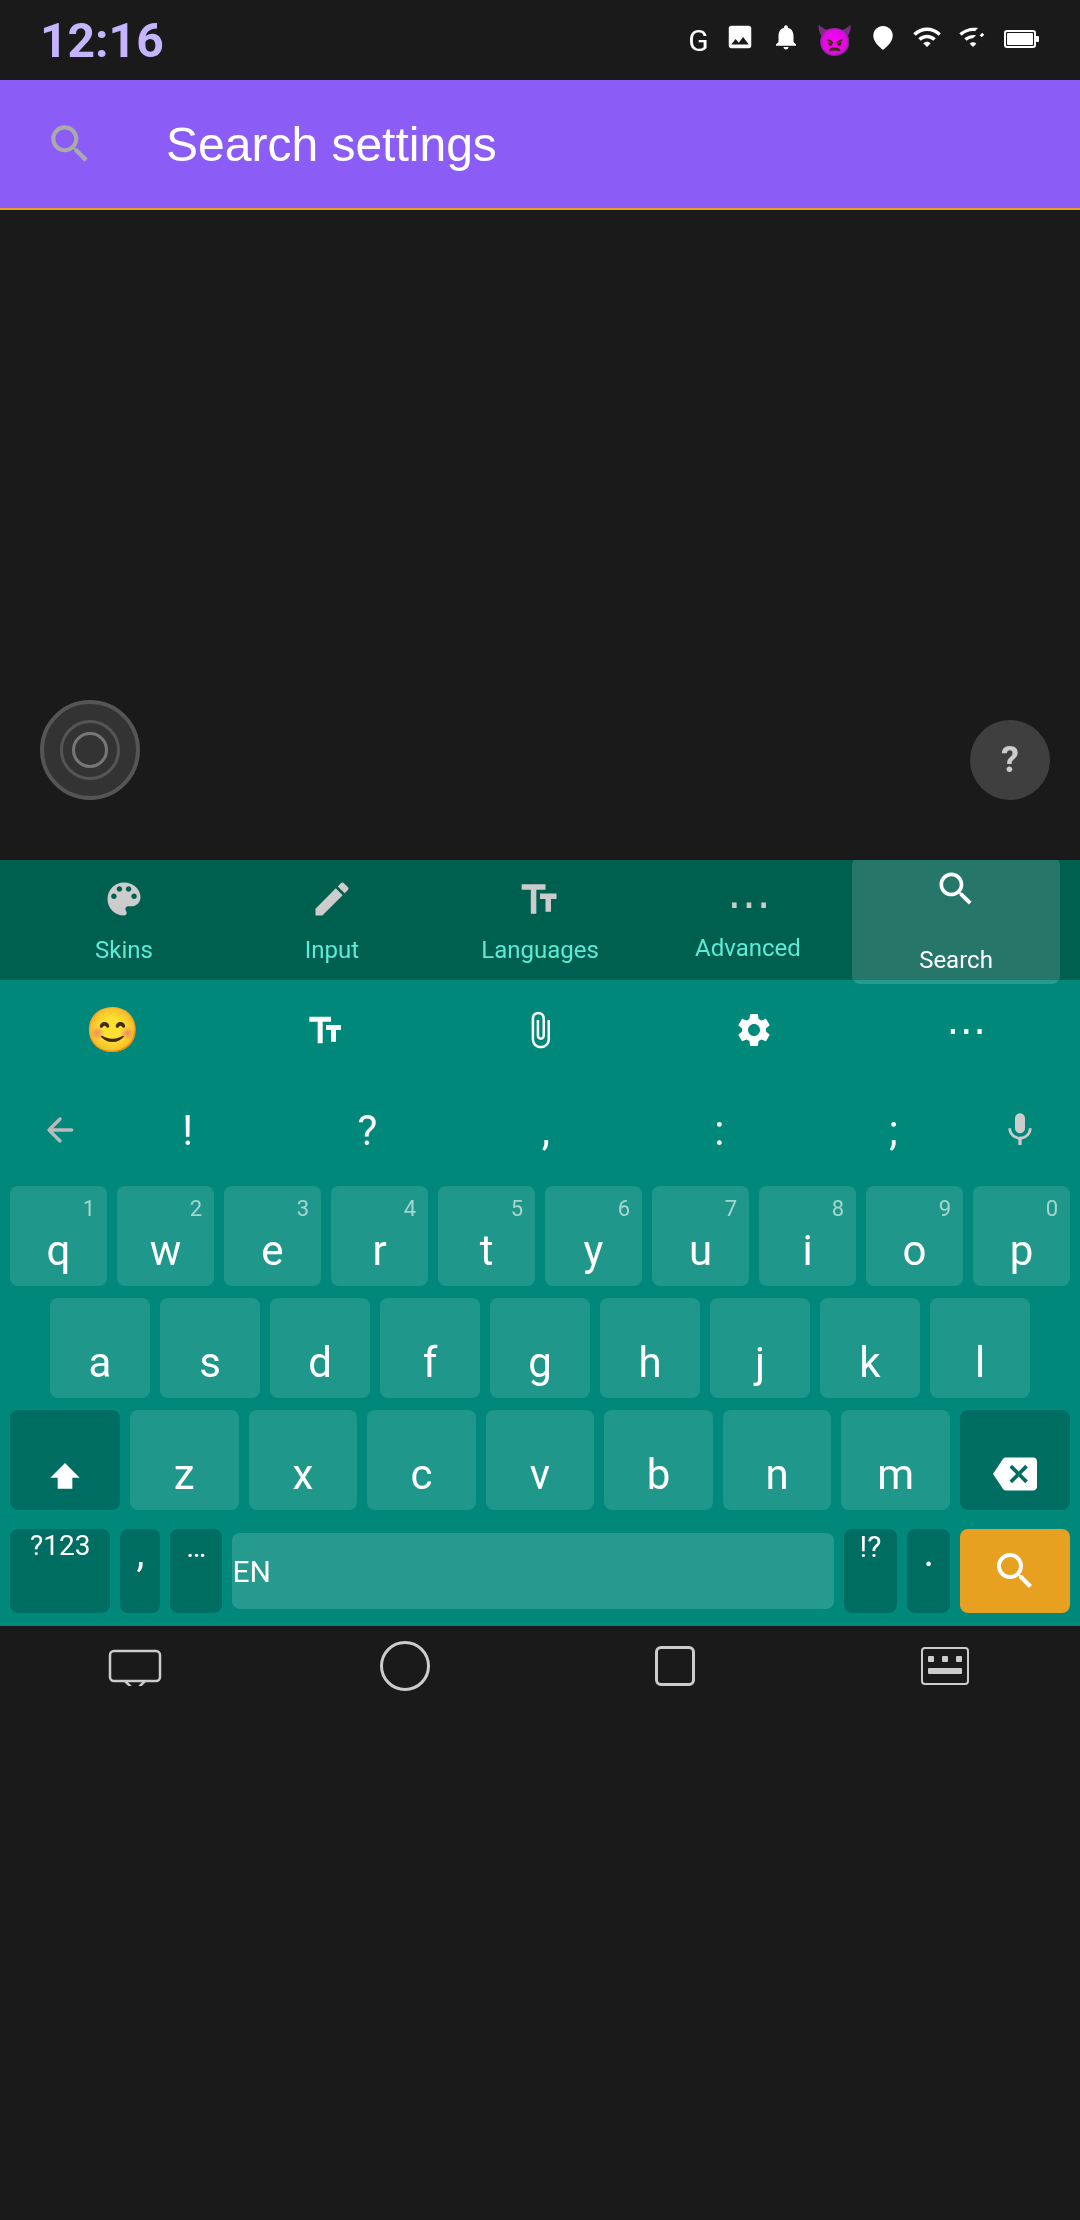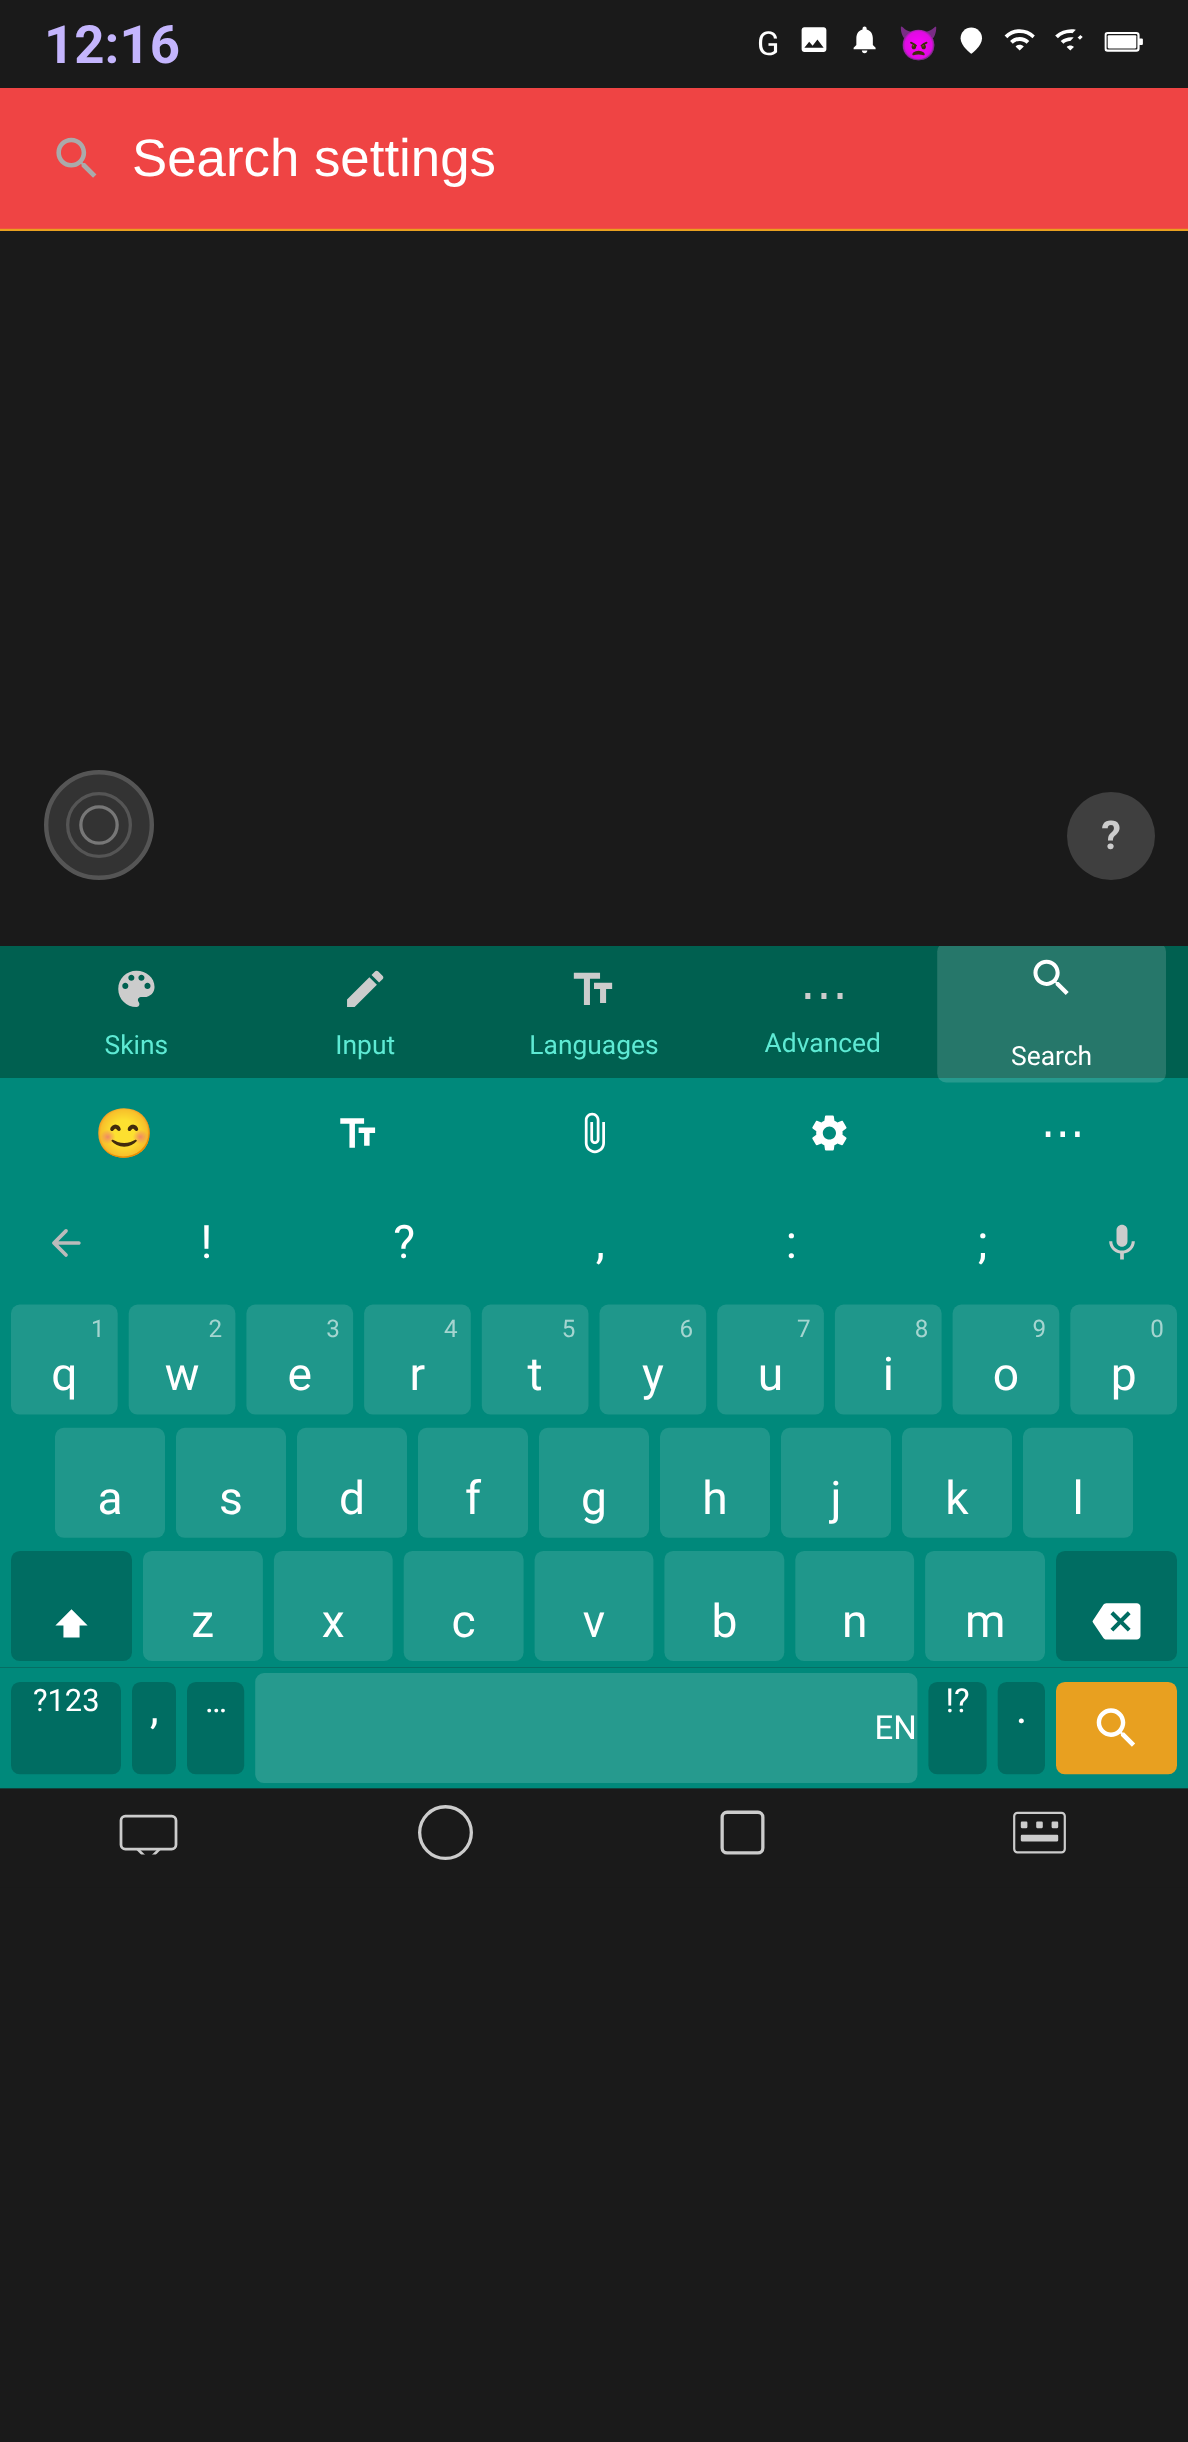--- a/index.html
+++ b/index.html
@@ -39,25 +39,26 @@
 
     .status-icon {
       color: #fff;
       font-size: 30px;
     }
 
     
     .search-bar-area {
       width: 100%;
       height: 130px;
-      background: #ef4444;
+      background: #8b5cf6;
       display: flex;
       align-items: center;
       padding: 0 40px;
       border-bottom: 2px solid #e8a020;
+      gap: 46px;
     }
 
     .search-icon-area {
       width: 60px;
       height: 60px;
       display: flex;
       align-items: center;
       justify-content: center;
       margin-right: 20px;
     }
@@ -326,26 +327,26 @@
       justify-content: center;
       cursor: pointer;
       color: #fff;
       font-size: 32px;
       background: rgba(0,0,0,0.2);
       padding: 0 20px;
     }
 
     .key-spacebar {
       flex: 1;
-      height: 100px;
+      height: 76px;
       border-radius: 8px;
       background: rgba(255,255,255,0.15);
       display: flex;
       align-items: center;
-      justify-content: flex-end;
+      justify-content: flex-start;
       cursor: pointer;
       color: #fff;
       font-size: 32px;
     }
 
     .key-search-btn {
       width: 110px;
       height: 84px;
       border-radius: 8px;
       background: #e8a020;

